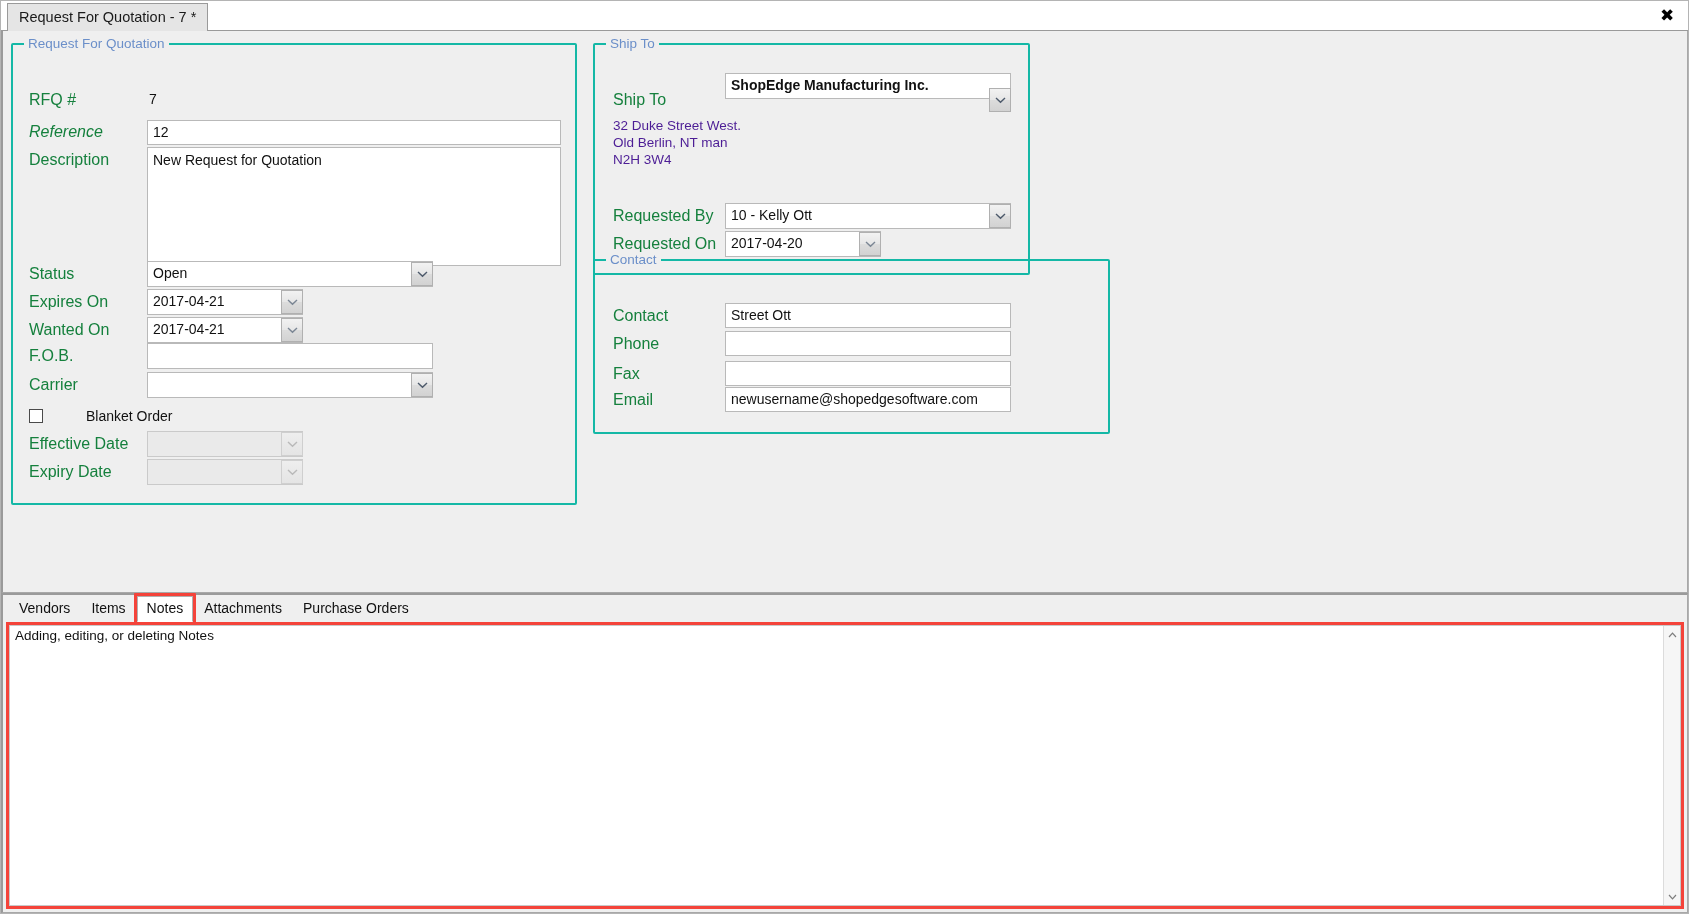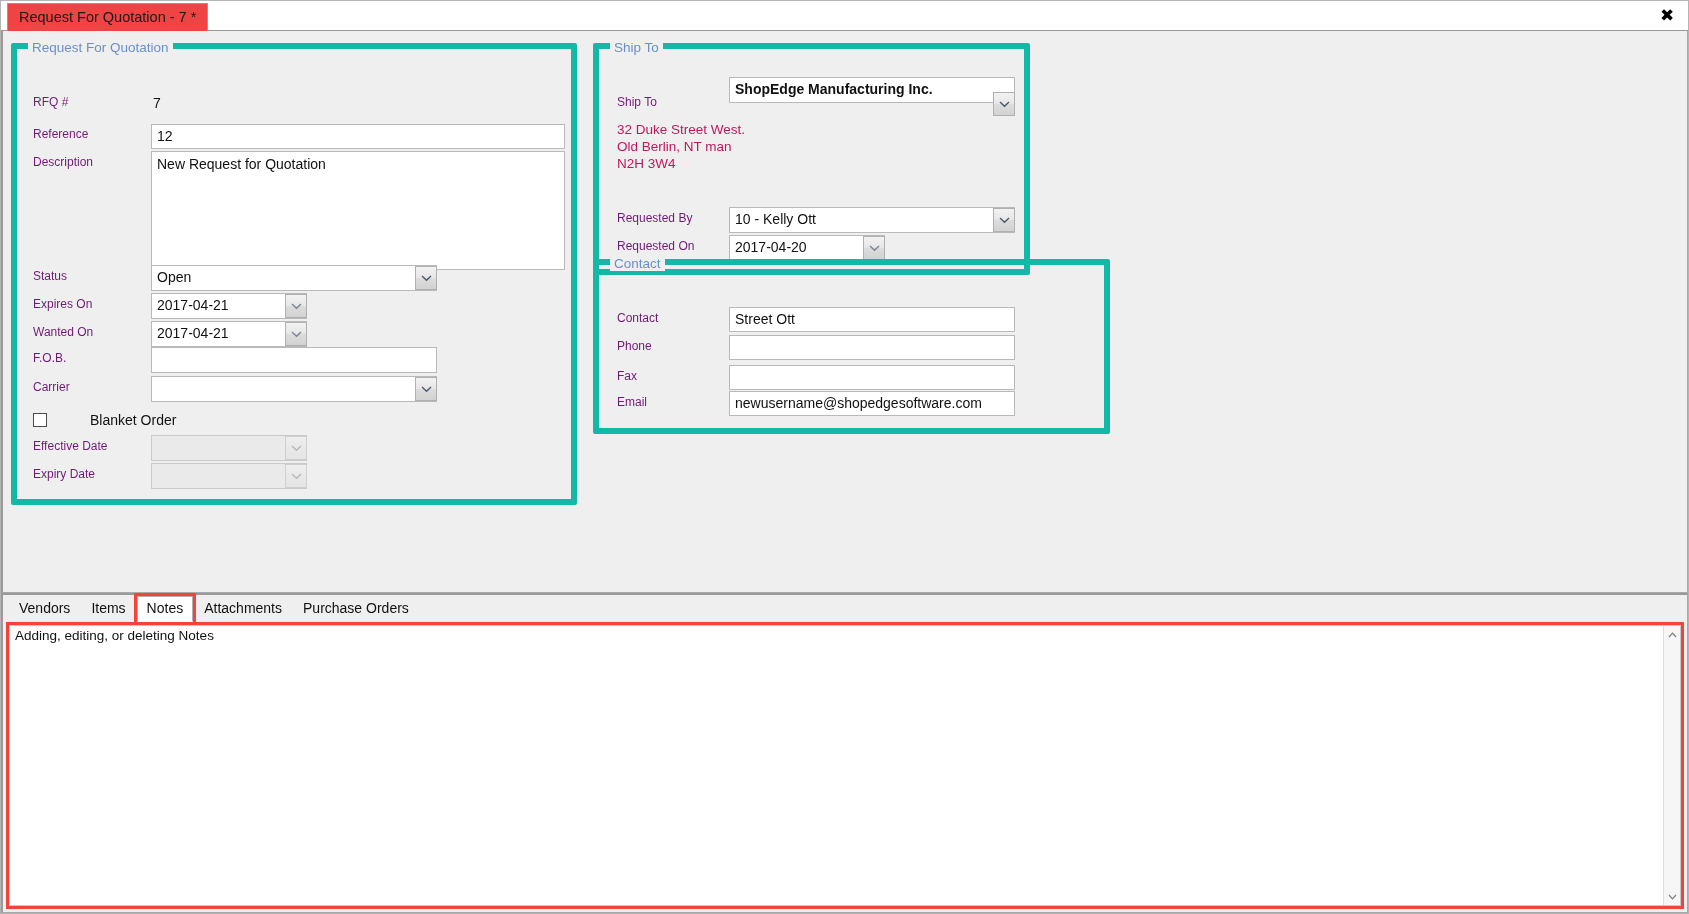--- a/index.html
+++ b/index.html
@@ -32,21 +32,21 @@
     flex: 0 0 auto;
   }
   .doc-tab {
     position: absolute;
     left: 6px; top: 2px;
     height: 28px;
     padding: 0 11px;
     line-height: 27px;
     font-size: 14.5px;
     color: #1a1a1a;
-    background: #ef4444;
+    background: #e5e5e5;
     border: 1px solid #9a9a9a;
     border-bottom: none;
     white-space: nowrap;
   }
   .close-x {
     position: absolute;
     right: 10px; top: 3px;
     width: 22px; height: 22px;
     line-height: 22px;
     text-align: center;
@@ -64,42 +64,42 @@
     background: #efefef;
     border: 1px solid #a8a8a8;
     border-top: none;
     border-left: 2px solid #9a9a9a;
     position: relative;
   }
 
   
   .groupbox {
     position: absolute;
-    border: 6px solid #14b8a6;
+    border: 2px solid #14b8a6;
     border-radius: 2px;
   }
   .groupbox > .gb-title {
     position: absolute;
     top: -9px; left: 11px;
     padding: 0 4px;
     background: #efefef;
     font-size: 13.5px;
     color: #6b8fc9;
     white-space: nowrap;
   }
 
   #gb-rfq  { left: 8px;   top: 12px;  width: 566px; height: 462px; }
   #gb-ship { left: 590px; top: 12px;  width: 437px; height: 232px; }
   #gb-cont { left: 590px; top: 228px; width: 517px; height: 175px; }
 
   
   .lbl {
     position: absolute;
-    font-size: 12px;
-    color: #701a75;
+    font-size: 16px;
+    color: #15803d;
     white-space: nowrap;
   }
   .static-val {
     position: absolute;
     font-size: 14px;
     color: #111;
   }
 
   .tf {
     position: absolute;
@@ -145,21 +145,21 @@
   .cb-btn.disabled {
     background: linear-gradient(to bottom,#eeeeee 0%,#e4e4e4 100%);
     border-color: #cfcfcf;
   }
 
   
   .addr {
     position: absolute;
     font-size: 13.5px;
     line-height: 17px;
-    color: #be185d;
+    color: #4c1d95;
     white-space: pre;
   }
 
   
   .cbx-wrap { position: absolute; display: flex; align-items: center; gap: 36px; }
   .cbx-box {
     width: 14px; height: 14px;
     background: #ffffff;
     border: 1px solid #4a4a4a;
     margin-right: 7px;
@@ -268,21 +268,21 @@
   </div>
 
   <div class="top-area">
 
     <div class="groupbox" id="gb-rfq">
       <div class="gb-title">Request For Quotation</div>
 
       <div class="lbl" style="left:16px; top:46px;">RFQ #</div>
       <div class="static-val" style="left:136px; top:46px;">7</div>
 
-      <div class="lbl" style="left:16px; top:78px;">Reference</div>
+      <div class="lbl" style="left:16px; top:78px;font-style:italic;">Reference</div>
       <div class="tf" style="left:134px; top:75px; width:414px; height:25px;">12</div>
 
       <div class="lbl" style="left:16px; top:106px;">Description</div>
       <div class="tf multiline" style="left:134px; top:102px; width:414px; height:119px;">New Request for Quotation</div>
 
       <div class="lbl" style="left:16px; top:220px;">Status</div>
       <div class="cb" style="left:134px; top:216px; width:286px; height:26px;">Open</div>
       <div class="cb-btn" style="left:398px; top:217px; height:24px;">
         <svg width="11" height="8" viewBox="0 0 11 8">
             <path d="M1 2 L5.5 6.3 L10 2" fill="none" stroke="#4d5a6b" stroke-width="1.4"></path>

